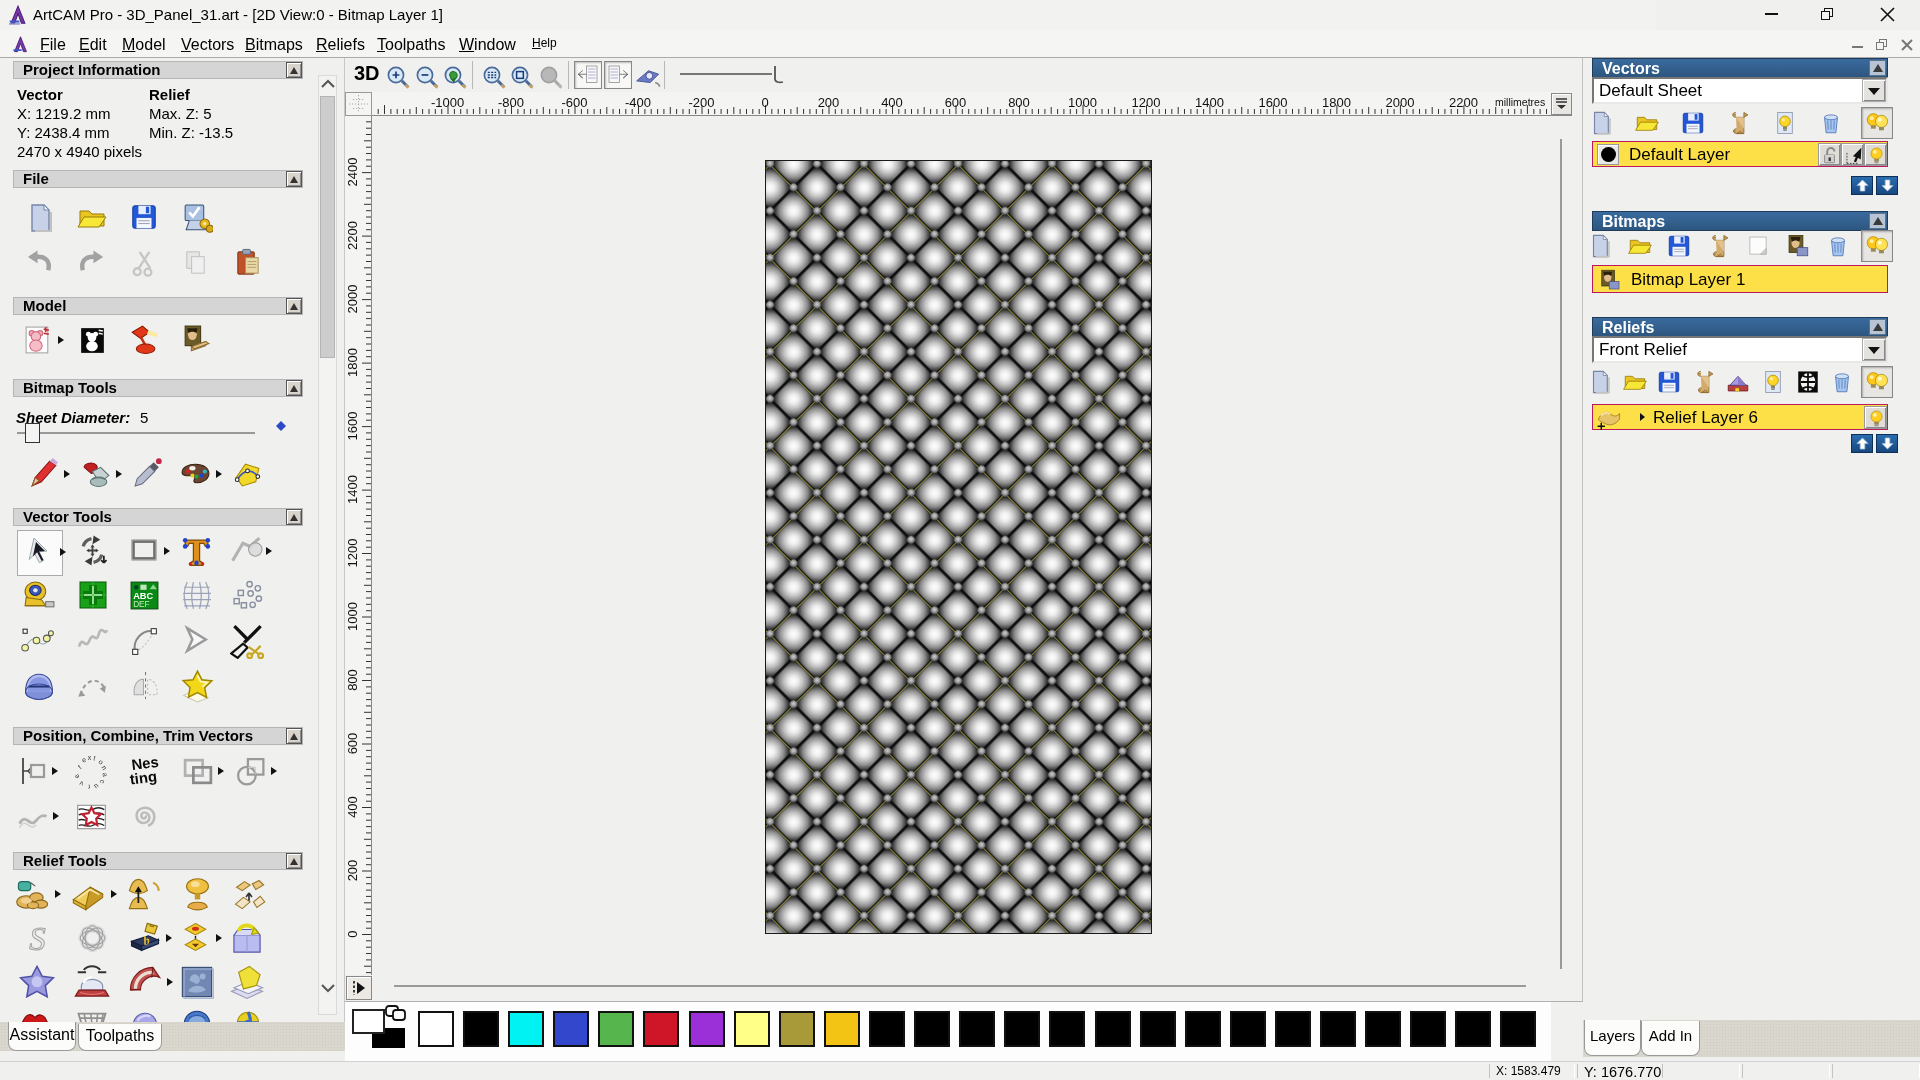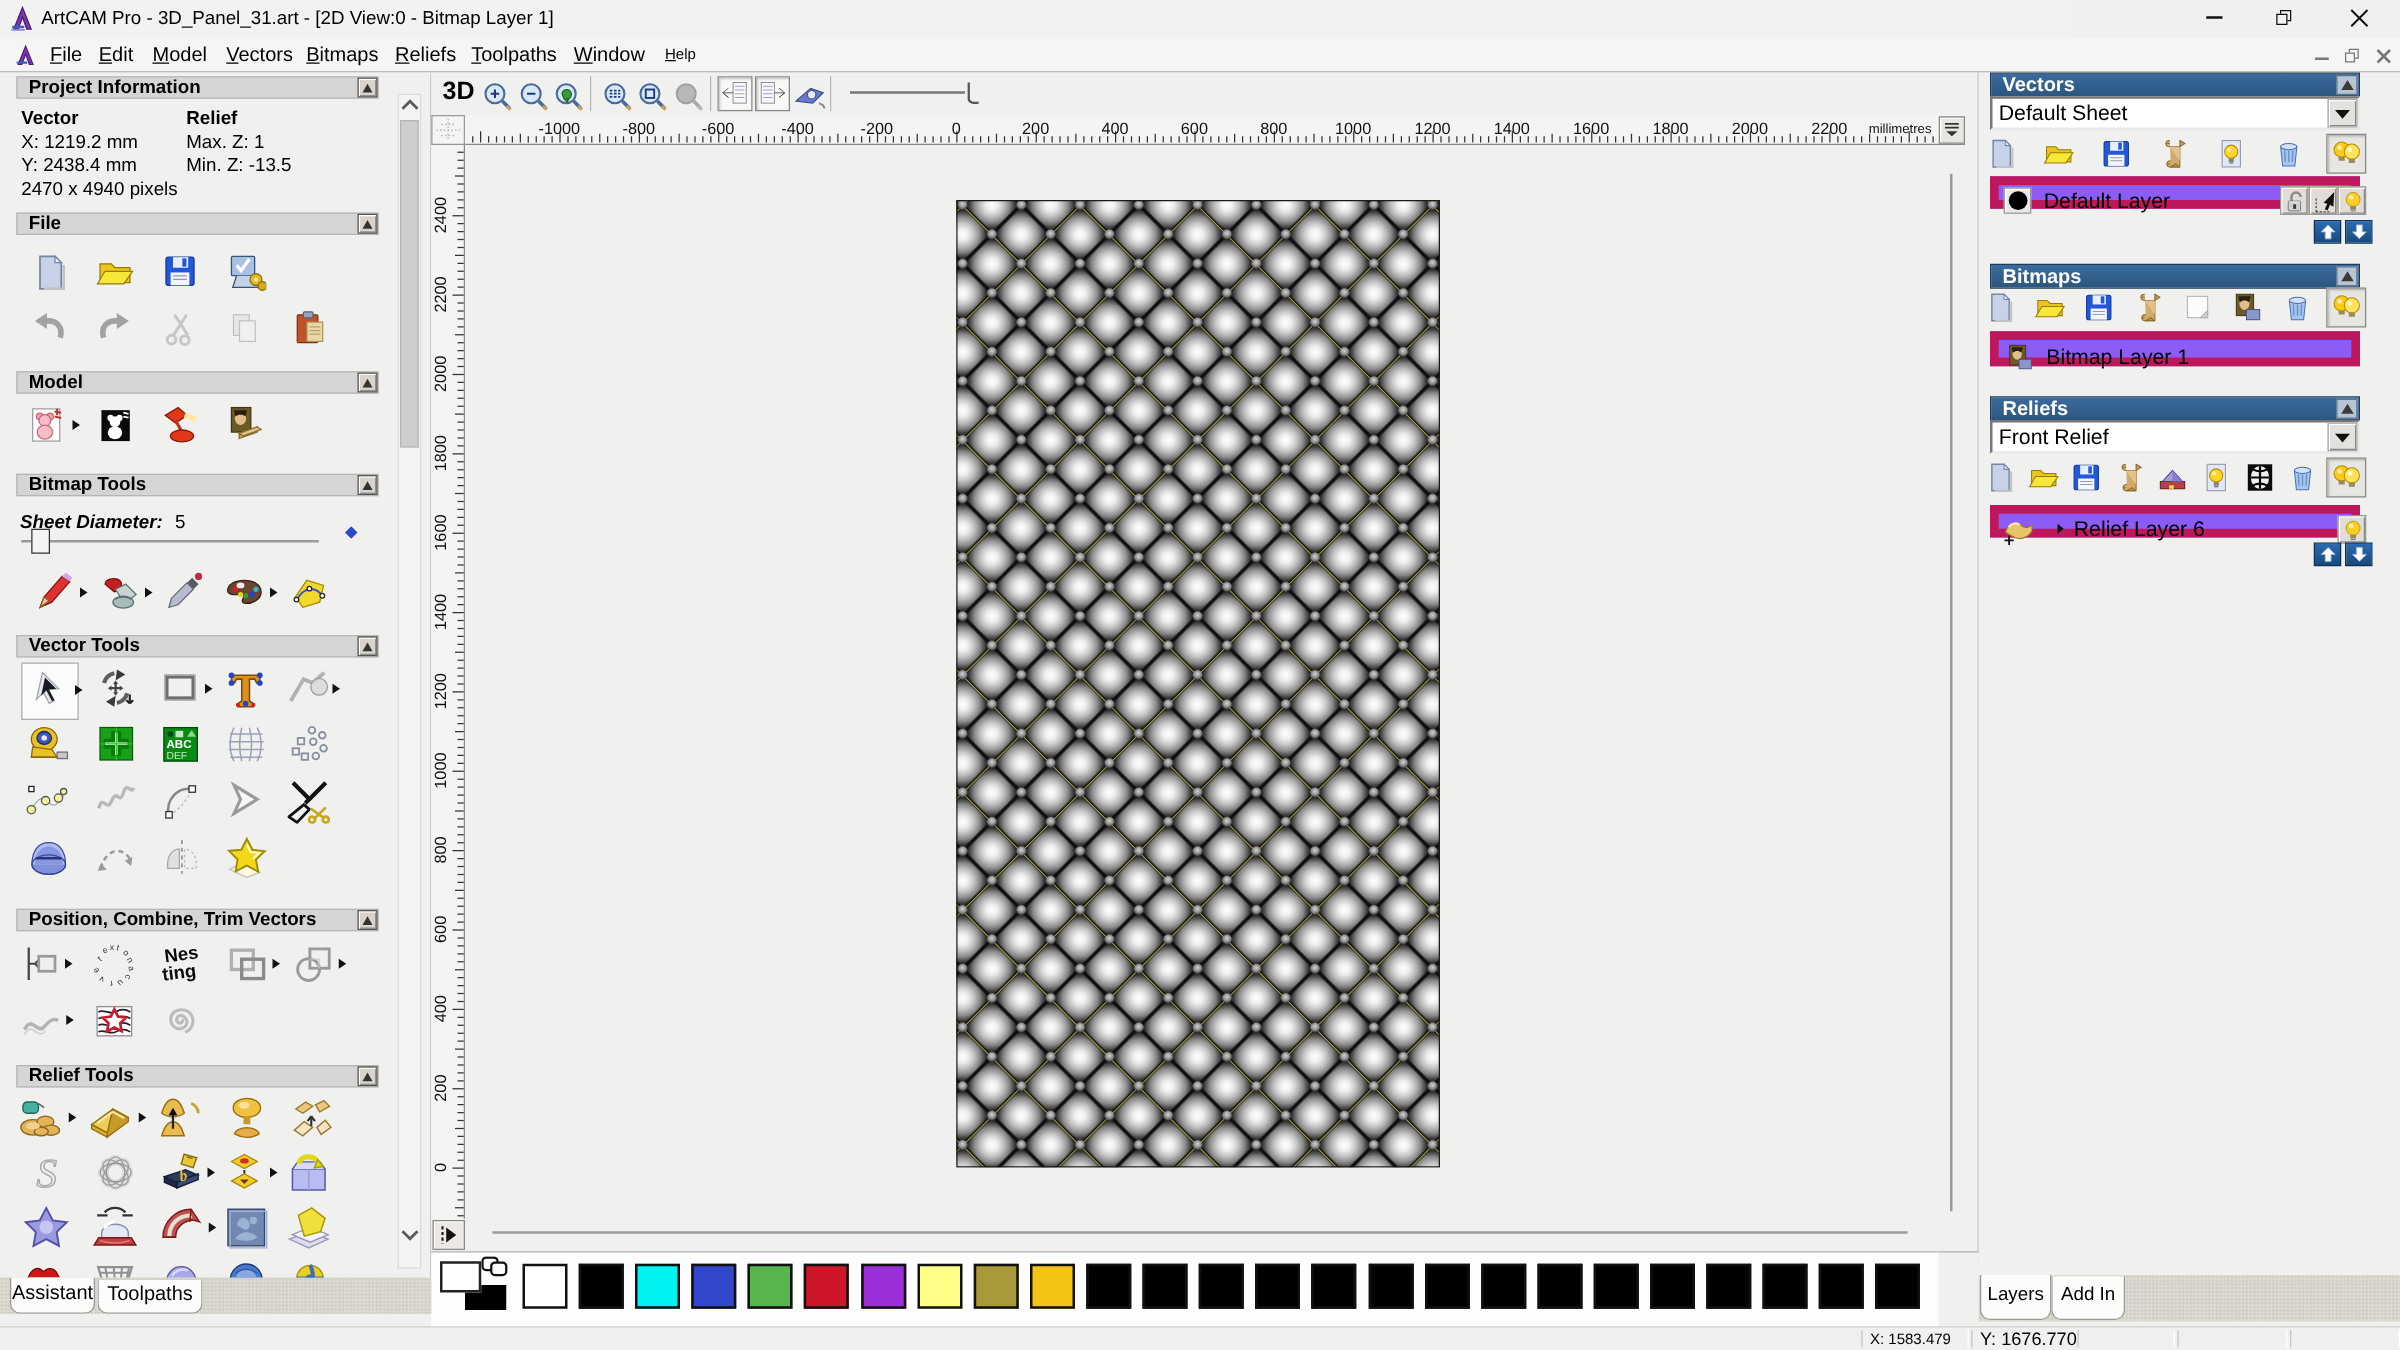--- a/index.html
+++ b/index.html
@@ -14,21 +14,21 @@
  color:#fff;font-weight:bold;font-size:16px;line-height:19px;padding-left:9px;border:1px solid #1e3c5a}
 .bhb{position:absolute;right:1px;top:1px;width:17px;height:16px;background:#b8c4d4;border:1px solid #5a748e}
 .bhb:after{content:"";position:absolute;left:3px;top:3px;width:0;height:0;
  border-bottom:8px solid #3a3a3a;border-left:5px solid transparent;border-right:5px solid transparent}
 .combo{position:absolute;left:9px;width:296px;height:27px;background:#fff;border:2px solid #777;
  border-right-color:#e8e8e8;border-bottom-color:#e8e8e8;font-size:17px;line-height:24px;padding-left:5px}
 .cbtn{position:absolute;right:0;top:0;width:24px;height:23px;background:#e4e2de;
  border:1px solid #aaa;box-shadow:inset 1px 1px 0 #fff,inset -1px -1px 0 #888}
 .cbtn:after{content:"";position:absolute;left:5px;top:8px;width:0;height:0;
  border-top:7px solid #111;border-left:6px solid transparent;border-right:6px solid transparent}
-.layerrow{position:absolute;left:9px;width:296px;background:#8b5cf6;border:7px solid #be185d}
+.layerrow{position:absolute;left:9px;width:296px;background:#fde047;border:1px solid #be185d}
 .lbtn{position:absolute;width:23px;height:23px;background:#e0ddd8;border:1px solid #999;
  box-shadow:inset 1px 1px 0 #fff,inset -1px -1px 0 #8a8a8a}
 .udbtn{position:absolute;width:22px;height:19px;background:linear-gradient(#2a6cb0,#17497e);
  border:1px solid #0e3058}
 .udbtn svg{position:absolute;left:4px;top:2px;width:13px;height:13px}
 .swatch{position:absolute;width:36px;height:36px;border:2px solid #111}
 .tab{position:absolute;background:#fcfcfb;border:1px solid #999;border-top:none;
  border-radius:0 0 8px 8px;text-align:center;font-size:16px}
 .texture{background-color:#d8d5cc;background-image:radial-gradient(#cfccc3 0.8px,transparent 1px),radial-gradient(#e0ddd4 0.8px,transparent 1px);background-size:3px 3px,3px 3px;background-position:0 0,1.5px 1.5px}
 .statusfld{position:absolute;top:1064px;height:14px;border-left:1px solid #c4c4c4;border-right:1px solid #fff}
@@ -66,21 +66,21 @@
     <div class="abs" style="left:1876px;top:12px;width:8px;height:8px;border:1.5px solid #777;background:#f5f5f4"></div>
     <svg class="abs" style="left:1901px;top:9px;width:12px;height:12px" viewBox="0 0 12 12">
       <path d="M1 1l10 10M11 1L1 11" stroke="#777" stroke-width="2"></path>
     </svg>
   </div>
 <div class="abs" style="left:0;top:58px;width:345px;height:964px;background:#f0f0ef;border-right:1px solid #c8c8c8;overflow:hidden">
     <div class="sh" style="top:3px">Project Information<div class="shb"></div></div>
     <div class="abs" style="left:17px;top:28px;font-weight:bold">Vector</div>
     <div class="abs" style="left:149px;top:28px;font-weight:bold">Relief</div>
     <div class="abs" style="left:17px;top:47px">X: 1219.2 mm</div>
-    <div class="abs" style="left:149px;top:47px">Max. Z: 1</div>
+    <div class="abs" style="left:149px;top:47px">Max. Z: 5</div>
     <div class="abs" style="left:17px;top:66px">Y: 2438.4 mm</div>
     <div class="abs" style="left:149px;top:66px">Min. Z: -13.5</div>
     <div class="abs" style="left:17px;top:85px">2470 x 4940 pixels</div>
     <div class="sh" style="top:112px">File<div class="shb"></div></div>
     <svg style="position:absolute;left:24px;top:144px;width:32px;height:32px;z-index:1;" viewBox="0 0 32 32">
       <path d="M8 3h12l5 5v21H8z" fill="#c7d2e8" stroke="#7585a8" stroke-width="1.4"></path>
       <path d="M20 3l5 5h-5z" fill="#eef2f8" stroke="#7585a8"></path>
       <path d="M11 29h16V10" fill="none" stroke="#c2c2c2" stroke-width="2"></path>
     </svg>
     <svg style="position:absolute;left:76px;top:144px;width:32px;height:32px;z-index:1;" viewBox="0 0 32 32">

